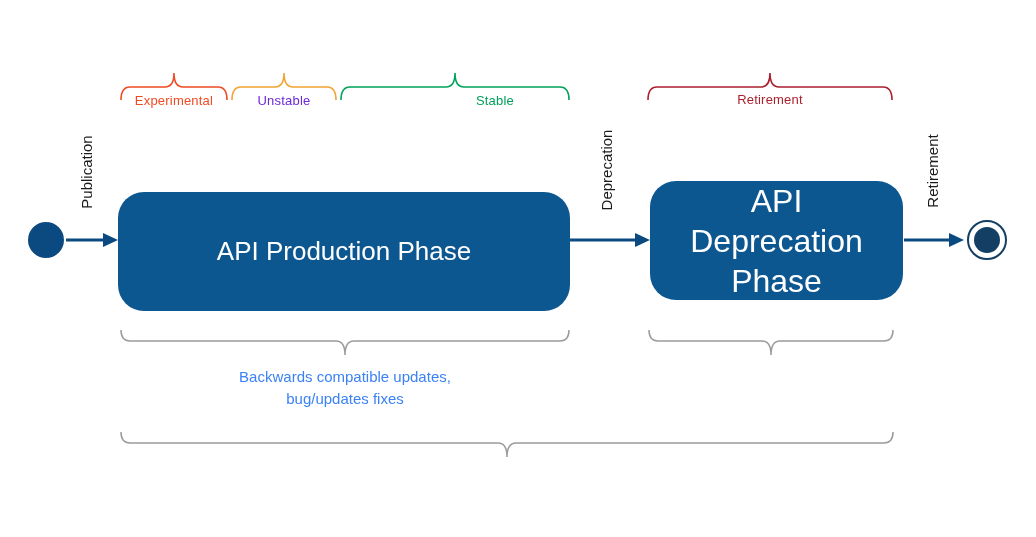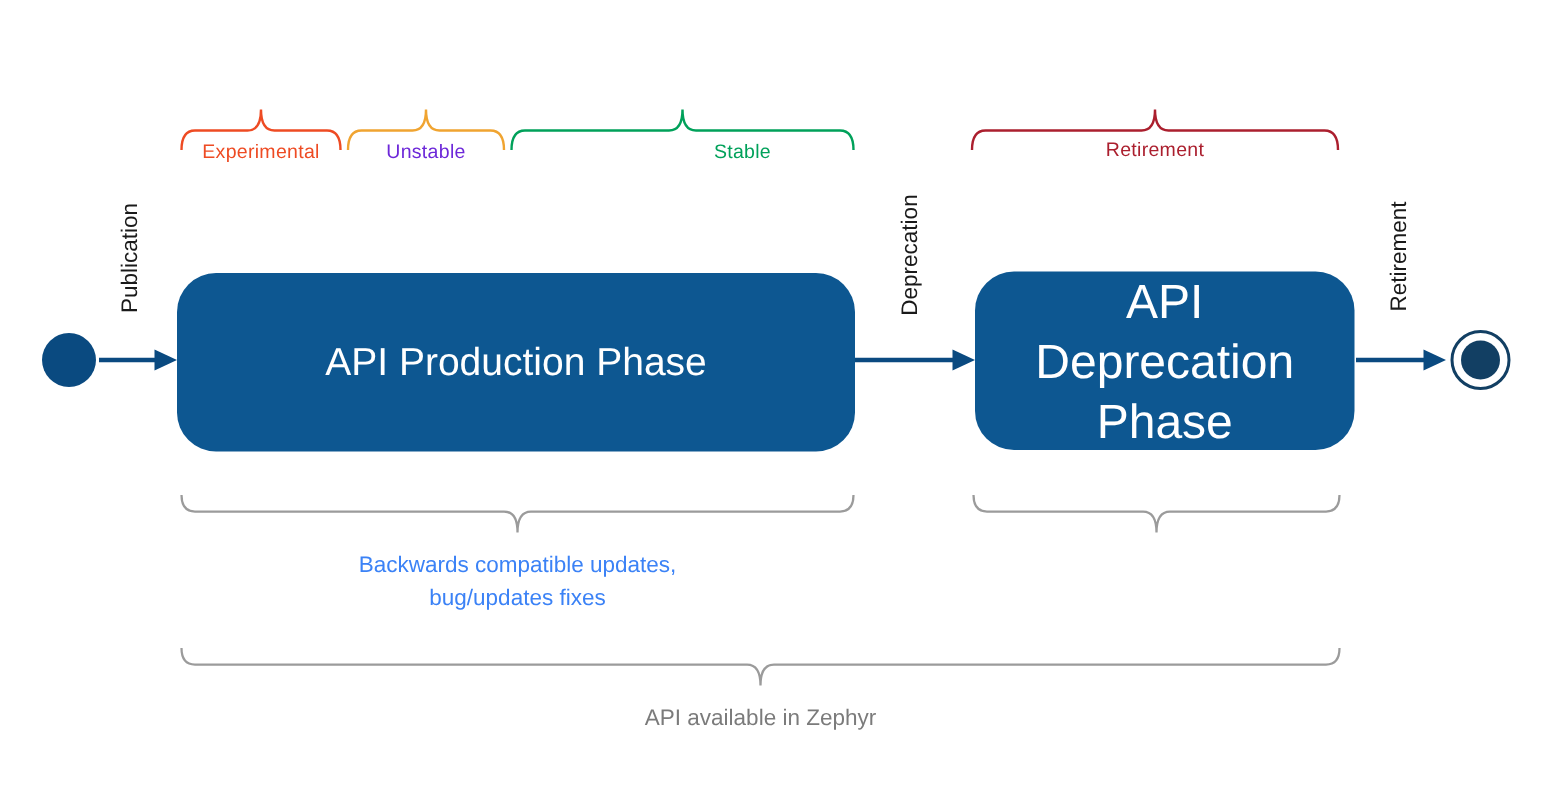--- a/index.html
+++ b/index.html
@@ -44,21 +44,21 @@
     border-radius: 26px;
     display: flex;
     align-items: center;
     justify-content: center;
     color: #ffffff;
     text-align: center;
   }
   .phase-box .phase-label {
     display: block;
   }
-  #phase-production { left: 118px; top: 182px; width: 452px; height: 119px; font-size: 26px; }
+  #phase-production { left: 118px; top: 192px; width: 452px; height: 119px; font-size: 26px; }
   #phase-deprecation { left: 650px; top: 181px; width: 253px; height: 119px; font-size: 32px; line-height: 1.25; }
   #phase-deprecation .phase-label { width: 210px; }
   .note-label {
     position: absolute;
     color: #7b7b7b;
     font-size: 15px;
     text-align: center;
     line-height: 1.45;
   }
 </style>
@@ -106,15 +106,14 @@
     <span class="phase-label">API Production Phase</span>
   </div>
   <div id="phase-deprecation" class="phase-box" style="background: rgb(13, 87, 145);">
     <span class="phase-label">API Deprecation Phase</span>
   </div>
 
   <div class="note-label" style="left: 170px; top: 366px; width: 350px; color: #3b82f6;">
     <span>Backwards compatible updates,</span><br>
     <span>bug/updates fixes</span>
   </div>
-  <div class="note-label" style="left: 382px; top: 468px; width: 250px; color: rgb(123, 123, 123);">API available in Zephyr</div>
 
 </div>
 
 </body></html>

